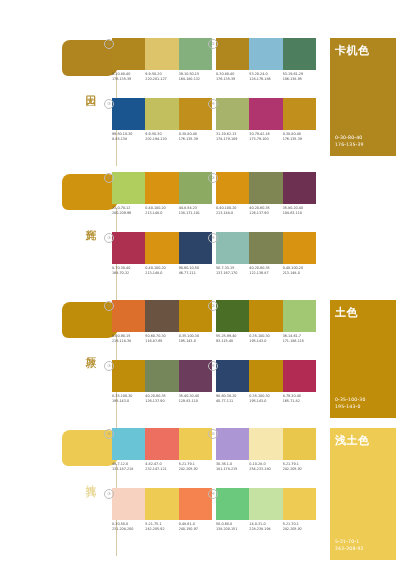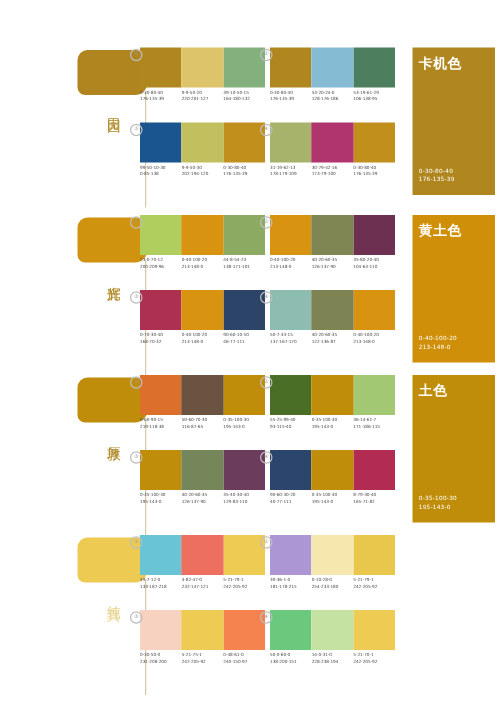--- a/index.html
+++ b/index.html
@@ -273,29 +273,20 @@
               <div class="cmyk">40-20-60-35</div>
               <div class="rgb">122-136-87</div>
             </div>
             <div class="col">
               <div class="cmyk">0-40-100-20</div>
               <div class="rgb">213-148-0</div>
             </div>
           </div>
         </div>
       </div>
-      <div class="hero">
-        <div class="hero-block" style="background: rgb(208, 143, 8);">
-          <div class="hero-title">黄土色</div>
-          <div class="hero-codes">
-            <div>0-40-100-20</div>
-            <div>213-148-0</div>
-          </div>
-        </div>
-      </div>
     </div>
     <div class="row r3" style="position: absolute; top: 296px; left: 0px; text-decoration: underline;">
       <div class="flag-wrap">
         <div class="flag" style="background: rgb(192, 141, 10);"></div>
         <div class="flag-stem"></div>
       </div>
       <div class="vlabel" style="color: rgb(176, 138, 38);">敦厚</div>
       <div class="cells">
         <div class="cell c0">
           <div class="num">①</div>
@@ -485,14 +476,23 @@
               <div class="cmyk">14-0-31-0</div>
               <div class="rgb">228-238-194</div>
             </div>
             <div class="col">
               <div class="cmyk">5-21-70-1</div>
               <div class="rgb">242-205-92</div>
             </div>
           </div>
         </div>
       </div>
+      <div class="hero">
+        <div class="hero-block" style="background: rgb(238, 203, 82);">
+          <div class="hero-title">浅土色</div>
+          <div class="hero-codes">
+            <div>5-21-70-1</div>
+            <div>242-208-92</div>
+          </div>
+        </div>
+      </div>
     </div>
   </div>
 
 </body></html>

